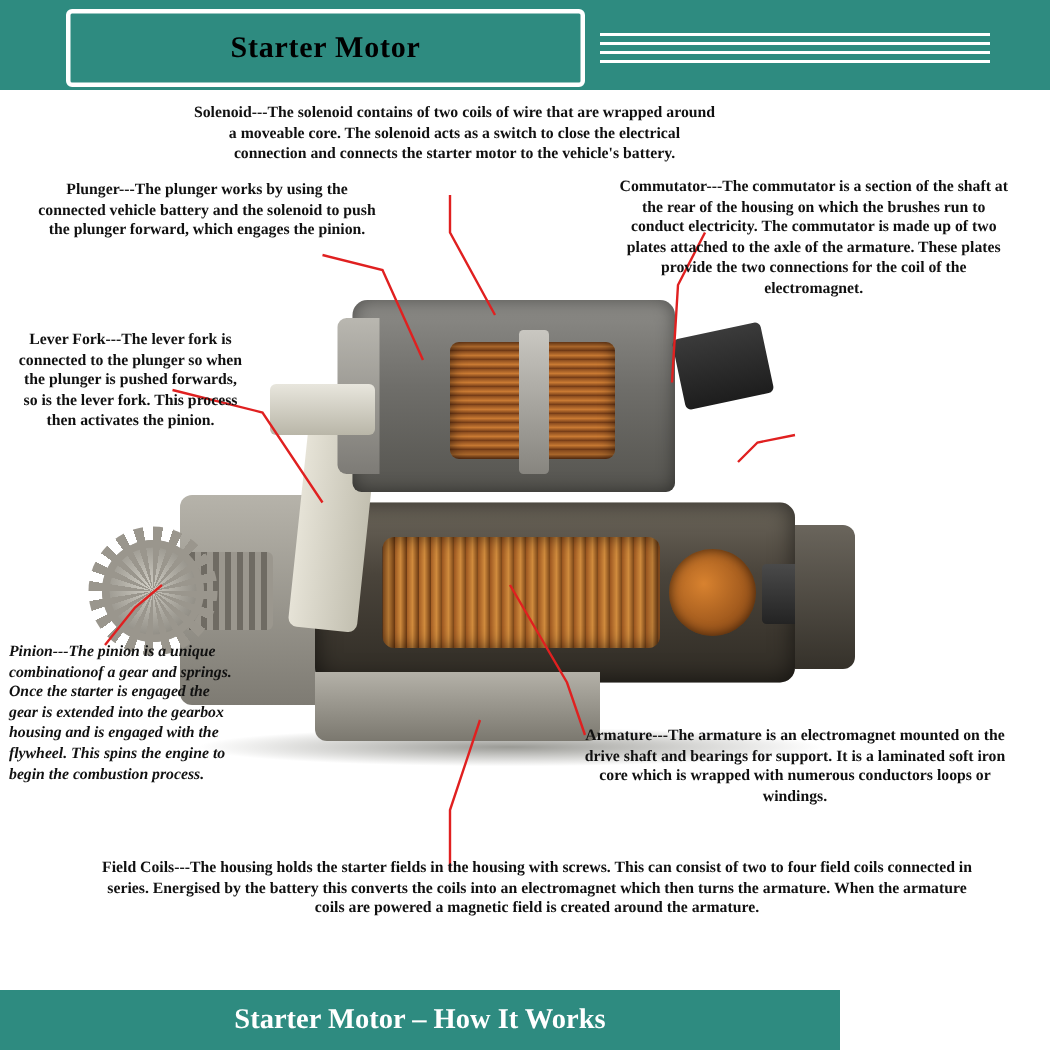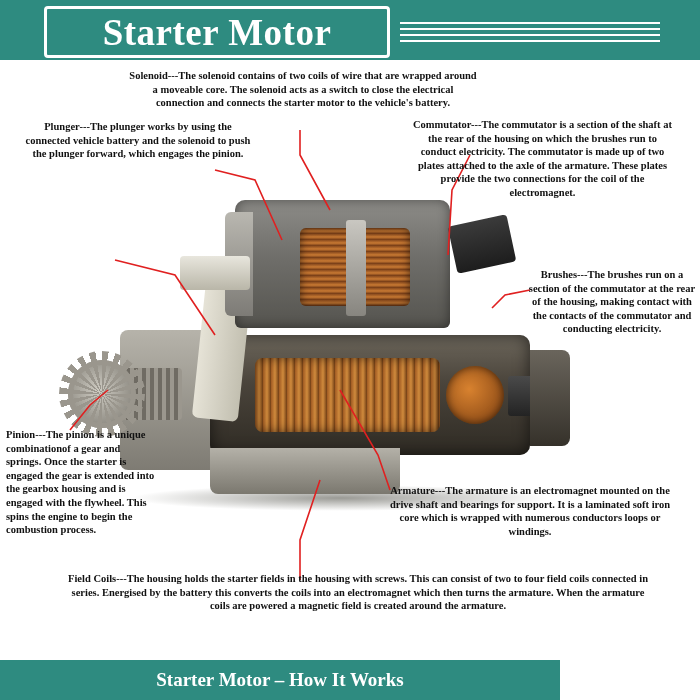--- a/index.html
+++ b/index.html
@@ -14,21 +14,21 @@
   .header{
     position:absolute;left:0;top:0;width:700px;height:60px;
     background:#2e8b80;
   }
   .header .title-box{
     position:absolute;left:44px;top:6px;width:340px;height:46px;
     background:#2e8b80;border:3px solid #ffffff;border-radius:4px;
     display:flex;align-items:center;justify-content:center;
   }
   .header .title-box span{
-    color:#ffffff;font-size:37px;font-weight:bold;letter-spacing:.5px;
+    color:#000000;font-size:20px;font-weight:bold;letter-spacing:.5px;
     font-family:"Liberation Serif", serif;
   }
   .header .stripes{
     position:absolute;left:400px;top:22px;width:260px;height:22px;
   }
   .header .stripes i{
     display:block;width:100%;height:2px;background:#ffffff;margin-bottom:4px;
   }
   
   .footer{
@@ -131,21 +131,21 @@
     position:absolute;left:140px;top:70px;width:46px;height:160px;
     background:linear-gradient(90deg,#e6e3d7,#c2bfb0);
     border-radius:6px;transform:rotate(6deg);
   }
   
   .cal{
     position:absolute;font-size:10.5px;line-height:13.6px;color:#111111;
     font-weight:bold;font-family:"Liberation Serif", serif;
   }
   .cal.center{text-align:center;}
-  .cal.left{text-align:left;}
+  .cal.left{text-align:left;font-style:italic;}
   
   .leaders{position:absolute;left:0;top:0;width:700px;height:600px;pointer-events:none;}
 </style>
 </head>
 <body>
 
 <div class="header">
   <div class="title-box">
     <span>Starter Motor</span>
   </div>
@@ -205,24 +205,24 @@
   </div>
 
   <div class="cal center" style="left:370px;top:58px;width:265px;margin-left:40px;">
     <span>Commutator---The commutator is a section of the shaft at the rear of the housing on which the brushes run to conduct electricity. The commutator is made up of two plates attached to the axle of the armature. These plates provide the two connections for the coil of the electromagnet.</span>
   </div>
 
   <div class="cal center" style="left:22px;top:60px;width:232px;">
     <span>Plunger---The plunger works by using the connected vehicle battery and the solenoid to push the plunger forward, which engages the pinion.</span>
   </div>
 
-
-  <div class="cal center" style="left:528px;top:208px;width:168px;">
-    <span>Brushes---The brushes run on a section of the commutator at the rear of the housing, making contact with the contacts of the commutator and conducting electricity.</span>
-  </div>
+  <div class="cal center" style="left:12px;top:160px;width:150px;">
+    <span>Lever Fork---The lever fork is connected to the plunger so when the plunger is pushed forwards, so is the lever fork. This process then activates the pinion.</span>
+  </div>
+
 
   <div class="cal left" style="left:6px;top:368px;width:152px;">
     <span>Pinion---The pinion is a unique combinationof a gear and springs. Once the starter is engaged the gear is extended into the gearbox housing and is engaged with the flywheel. This spins the engine to begin the combustion process.</span>
   </div>
 
   <div class="cal center" style="left:384px;top:424px;width:292px;">
     <span>Armature---The armature is an electromagnet mounted on the drive shaft and bearings for support. It is a laminated soft iron core which is wrapped with numerous conductors loops or windings.</span>
   </div>
 
   <div class="cal center" style="left:68px;top:512px;width:580px;">

